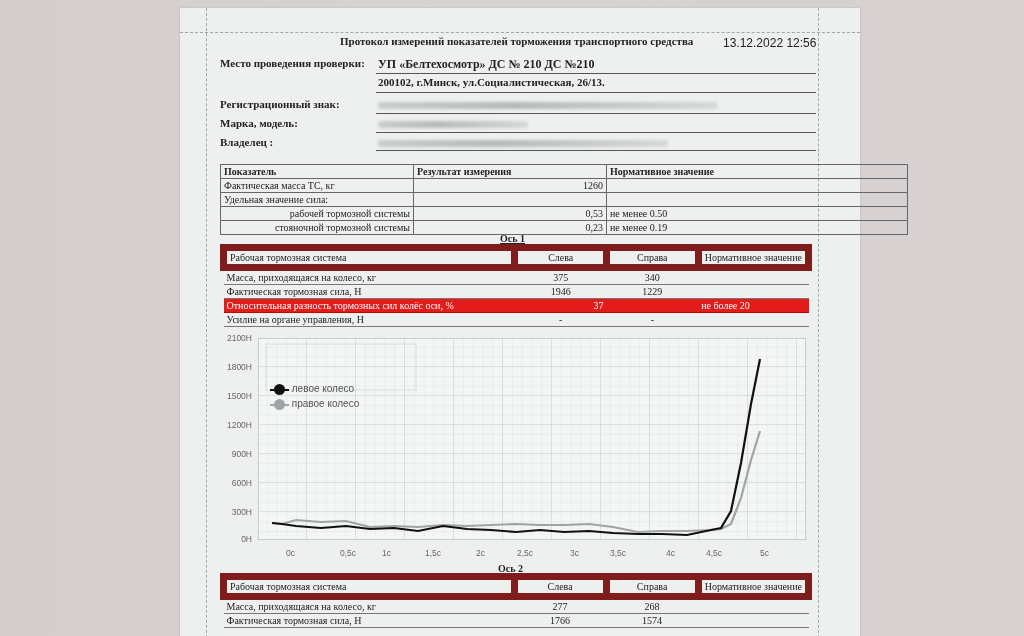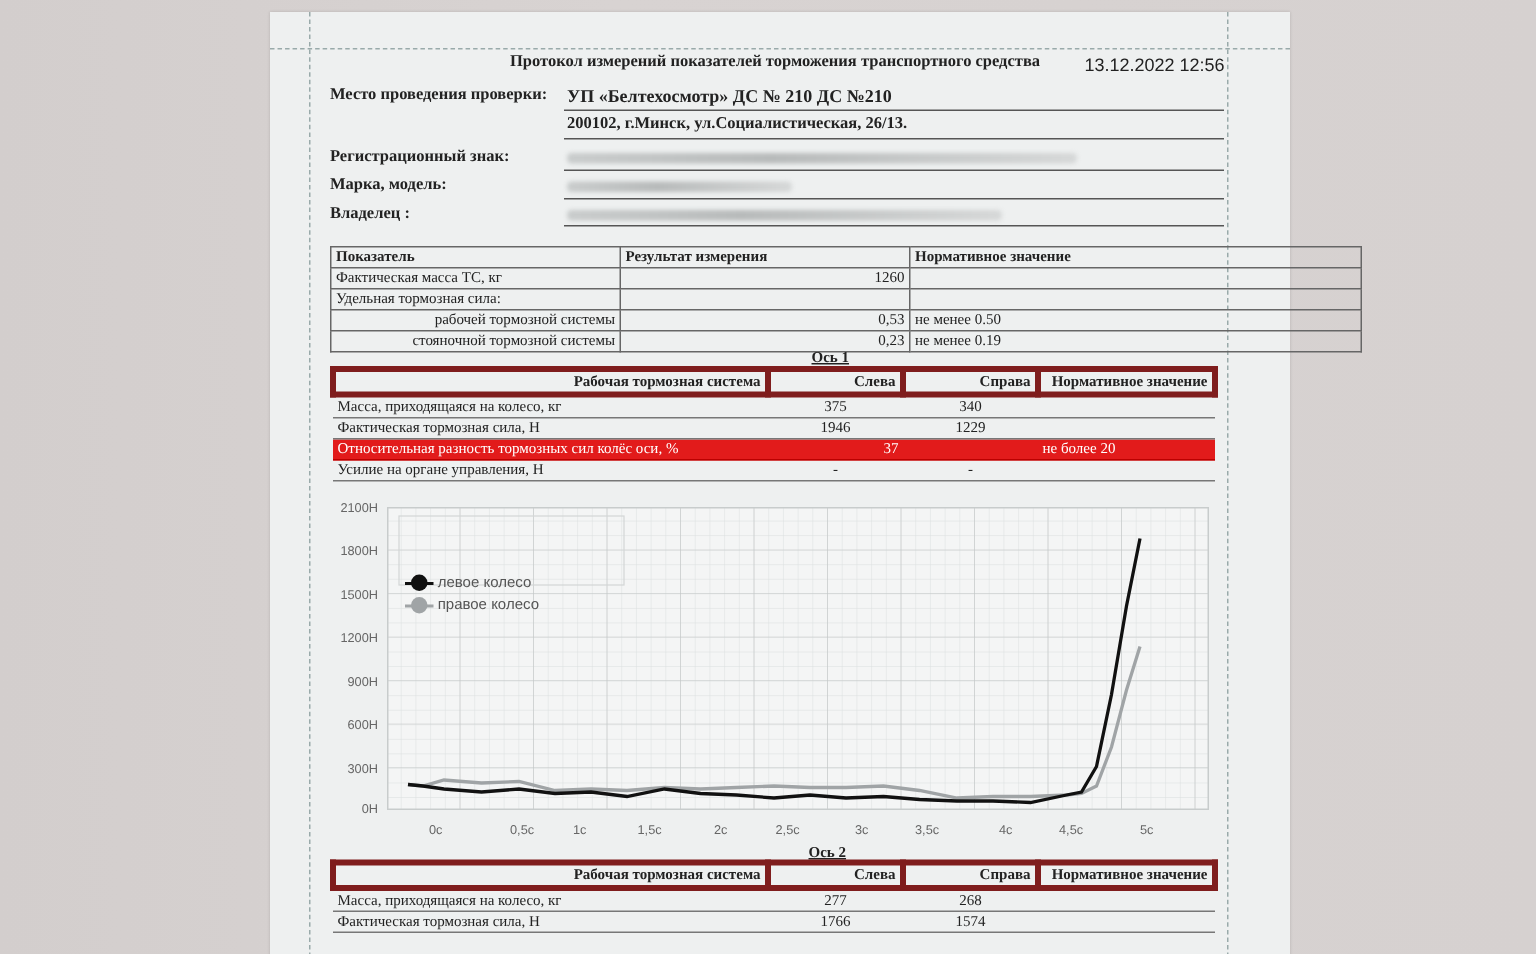--- a/index.html
+++ b/index.html
@@ -22,24 +22,24 @@
   .lbl { font-weight:bold; font-size:11px; }
   .underline { position:absolute; height:0; border-top:1px solid #555; }
   .blur { position:absolute; height:7px; background:linear-gradient(90deg,#c9cccc,#b7baba 40%,#d6d8d8); filter:blur(1.5px); border-radius:3px; }
   table.t { position:absolute; border-collapse:collapse; font-size:10px; }
   table.t td { border:1px solid #666; padding:0 3px; height:13px; line-height:13px; white-space:nowrap; }
   table.t td.b { font-weight:bold; }
   table.t td.c { text-align:right; }
   table.t td.r { text-align:right; }
   table.t2 { position:absolute; border-collapse:collapse; font-size:10px; }
   table.t2 td { padding:0 3px; height:13px; line-height:13px; white-space:nowrap; border-bottom:1px solid #777; }
-  table.t2 tr.hd td { border:4px solid #7f1d1d; font-weight:bold;text-align:right; }
+  table.t2 tr.hd td { border:7px solid #7f1d1d; font-weight:normal; }
   table.t2 td.c { text-align:center; }
   tr.red td { background:#e21b1b; color:#fff; border-bottom:1px solid #b00; }
-  .axis-title { position:absolute; font-size:10px; font-weight:bold; text-decoration:underline;margin-left:41px; }
+  .axis-title { position:absolute; font-size:10px; font-weight:bold; text-decoration:underline; }
   .ylab { position:absolute; font-family:"Liberation Sans", sans-serif; font-size:8.5px; color:#666; text-align:right; width:36px; }
   .xlab { position:absolute; font-family:"Liberation Sans", sans-serif; font-size:8.5px; color:#666; }
   .legend { position:absolute; font-family:"Liberation Sans", sans-serif; font-size:10px; color:#555;margin-top:35px; }
   .legend .dot { display:inline-block; width:11px; height:11px; border-radius:50%; vertical-align:middle; margin-right:4px; position:relative; }
   .legend .dot::before { content:""; position:absolute; left:-4px; right:-4px; top:5px; height:2px; background:inherit; }
 </style>
 </head>
 <body>
 
 <div class="sheet">
@@ -74,21 +74,21 @@
       <td class="b" style="width:186px">Показатель</td>
       <td class="b" style="width:186px">Результат измерения</td>
       <td class="b">Нормативное значение</td>
     </tr>
     <tr>
       <td>Фактическая масса ТС, кг</td>
       <td class="c">1260</td>
       <td></td>
     </tr>
     <tr>
-      <td>Удельная тормозная сила:</td>
+      <td>Удельная значение сила:</td>
       <td class="c"></td>
       <td></td>
     </tr>
     <tr>
       <td class="r">рабочей тормозной системы</td>
       <td class="c">0,53</td>
       <td>не менее 0.50</td>
     </tr>
     <tr>
       <td class="r">стояночной тормозной системы</td>

